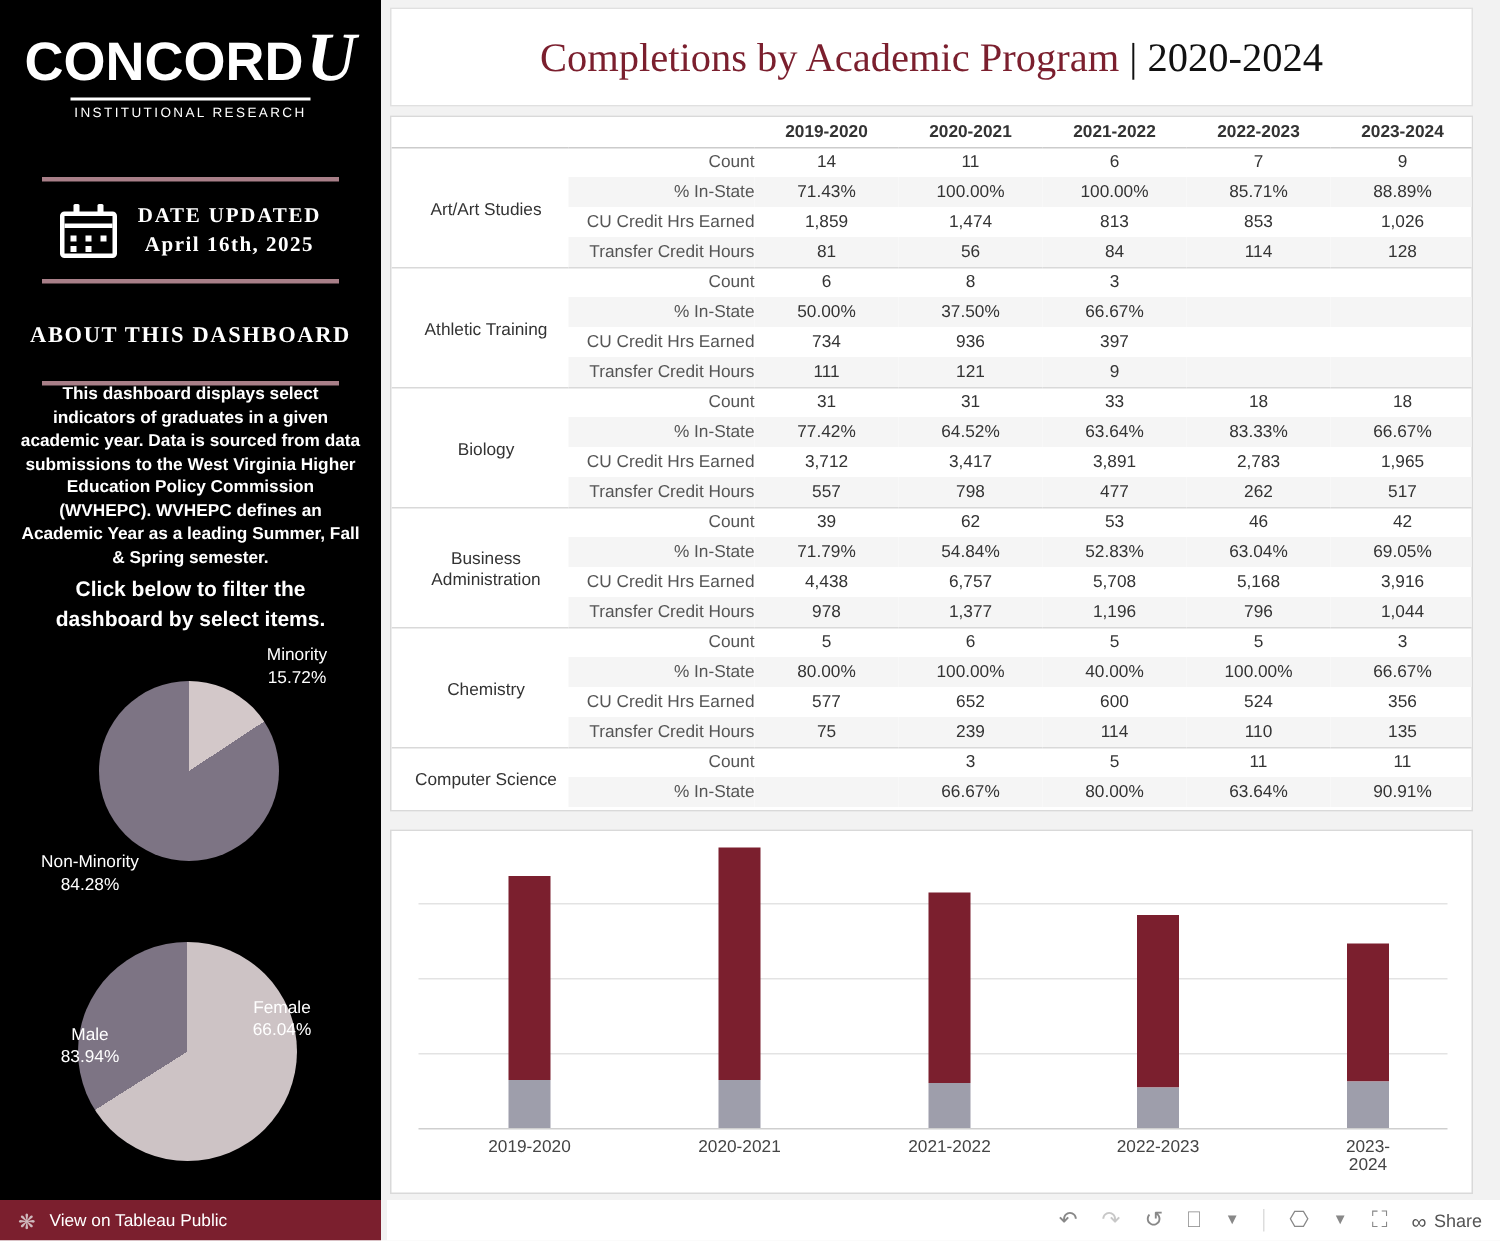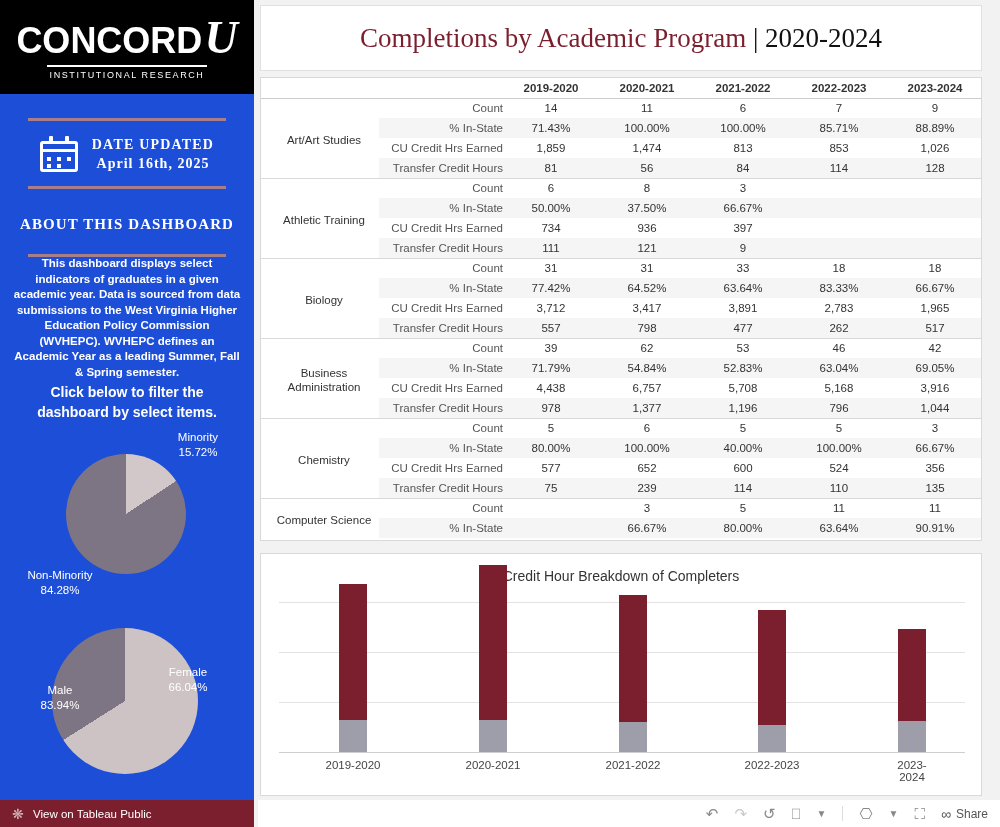--- a/index.html
+++ b/index.html
@@ -14,21 +14,21 @@
     position: relative;
     width: 1000px; height: 827px;
     background: #f2f2f2;
   }
 
   
   .sidebar {
     position: absolute;
     left: 0; top: 0;
     width: 254px; height: 800px;
-    background: #1d4ed8;
+    background: #000000;
     color: #ffffff;
   }
   .logo-block {
     position: absolute;
     left: 0; top: 0;
     width: 254px; height: 94px;
     background: #000000;
     display: flex;
     flex-direction: column;
     align-items: center;
@@ -664,21 +664,20 @@
             <td class="val-cell">80.00%</td>
             <td class="val-cell">63.64%</td>
             <td class="val-cell">90.91%</td>
           </tr>
 
         </tbody>
       </table>
     </div>
 
     <div class="chart-card">
-      <div class="chart-title">Credit Hour Breakdown of Completers</div>
       <div class="plot">
         <div class="gridline" style="top:0px;"></div>
         <div class="gridline" style="top:50px;"></div>
         <div class="gridline" style="top:100px;"></div>
         <div class="axis-line"></div>
 
         <div class="bar" style="left:60px;">
           <div class="top" style="height:136px;"></div>
           <div class="bot" style="height:32px;"></div>
         </div>

